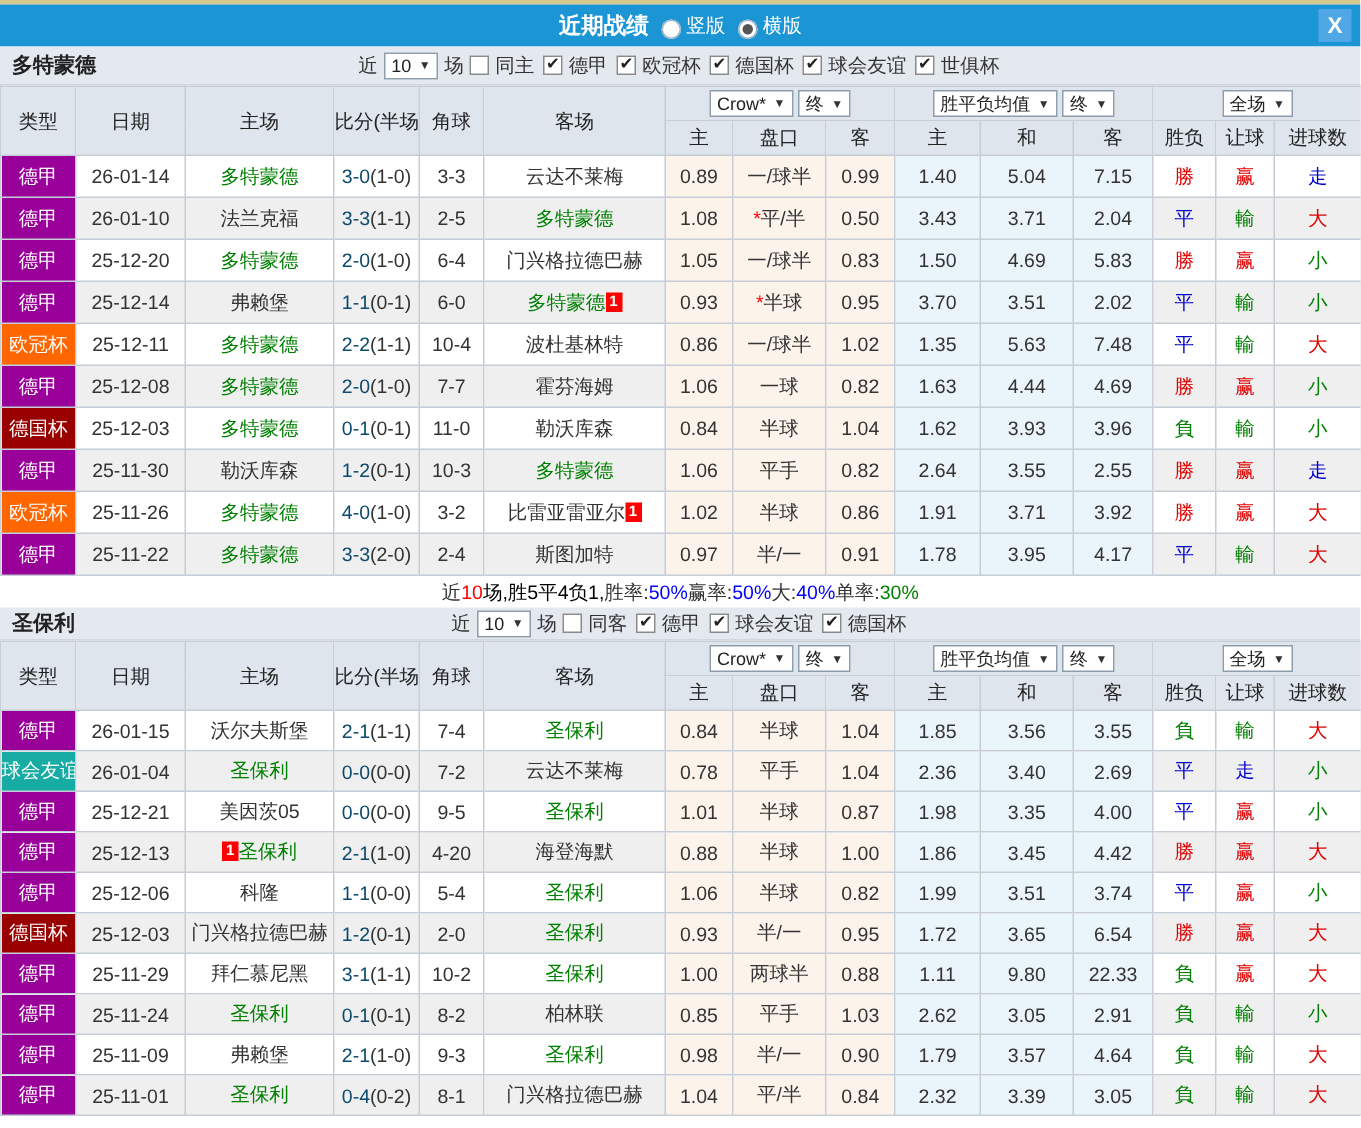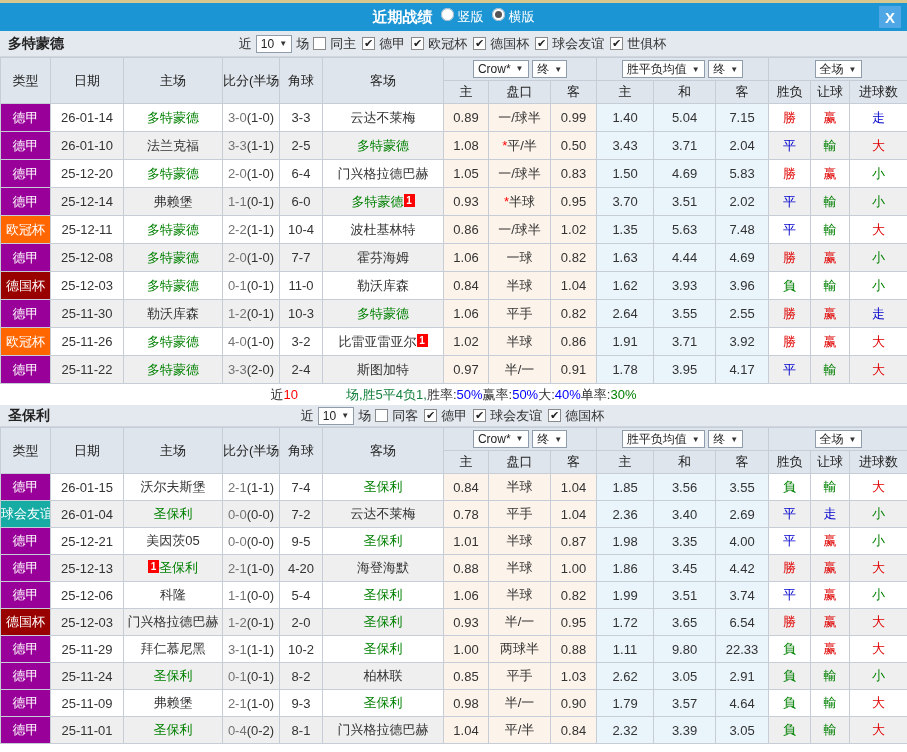--- a/index.html
+++ b/index.html
@@ -7,21 +7,21 @@
   body {
     width:907px; height:752px; overflow:hidden; background:#fff;
     font-family:"Liberation Sans","DejaVu Sans",sans-serif;
   }
   .top-strip { height:3px; background:#d9c88e; }
   .titlebar {
     height:28px; background:#1b95d4; position:relative;
     display:flex; align-items:center; justify-content:center; color:#fff;
   }
   .titlebar .title { font-weight:bold; font-size:15px; }
-  .radio-opt { display:inline-flex; align-items:flex-start; gap:4px; margin-left:8px; font-size:13px; cursor:pointer; }
+  .radio-opt { display:inline-flex; align-items:flex-end; gap:4px; margin-left:8px; font-size:13px; cursor:pointer; }
   .radio {
     width:13px; height:13px; border-radius:50%; background:#fff; position:relative;
     box-shadow: inset 0 0 0 1px #9db6c6; display:inline-block;
   }
   .radio.sel::after { content:""; position:absolute; left:3px; top:3px; right:3px; bottom:3px; background:#555; border-radius:50%; }
   .close-btn {
     position:absolute; right:6px; top:3px; width:22px; height:22px; background:#4fa8e5;
     color:#fff; font-weight:bold; font-size:15px; display:flex; align-items:center; justify-content:center; cursor:pointer;
   }
   .sec-bar {
@@ -45,21 +45,21 @@
   td { border:1px solid #c6cdd6; text-align:center; padding:0; overflow:hidden; white-space:nowrap; }
   thead td { background:#dfe5ec; color:#222; height:23px; }
   tbody td { color:#333; background:#fff; }
   .rows28 tbody td { height:28px; }
   .rows27 tbody td { height:27px; }
   tr.alt td.plain { background:#efefef; }
   td.type-cell { color:#fff; }
   td.col-odds { background:#fcf3ea; }
   td.col-avg { background:#eaf4fb; }
   .hl { color:#008000; }
-  .score-main { color:#737373; }
+  .score-main { color:#0c4a6e; }
   .star { color:#ff0000; }
   .badge1 {
     display:inline-block; background:#ff0000; color:#fff; font-size:10px; font-weight:bold;
     width:11px; height:13px; line-height:13px; vertical-align:2px; text-align:center;
   }
   .summary { height:21px; display:flex; align-items:center; justify-content:center; font-size:13px; background:#fff; }
 </style>
 </head>
 <body>
 
@@ -328,21 +328,21 @@
             <td class="col-avg">4.17</td>
             <td class="plain" style="color: rgb(0, 0, 204);">平</td>
             <td class="plain" style="color: rgb(0, 128, 0);">輸</td>
             <td class="plain" style="color: rgb(224, 0, 0);">大</td>
           </tr>
         </tbody>
       </table>
       <div class="summary">
         <span style="color: rgb(51, 51, 51);">近</span>
         <span style="color: rgb(255, 0, 0);">10</span>
-        <span style="color: #15803d; padding-left: 48px;">场,胜5平4负1, </span>
+        <span style="color: #000000;">场,胜5平4负1, </span>
         <span style="color: rgb(51, 51, 51);">胜率:</span>
         <span style="color: rgb(0, 0, 255);">50%</span>
         <span style="color: rgb(51, 51, 51);"> 赢率:</span>
         <span style="color: rgb(0, 0, 255);">50%</span>
         <span style="color: rgb(51, 51, 51);"> 大:</span>
         <span style="color: rgb(0, 0, 255);">40%</span>
         <span style="color: rgb(51, 51, 51);"> 单率:</span>
         <span style="color: rgb(0, 128, 0);">30%</span>
       </div>
       <div class="sec-bar h22">

